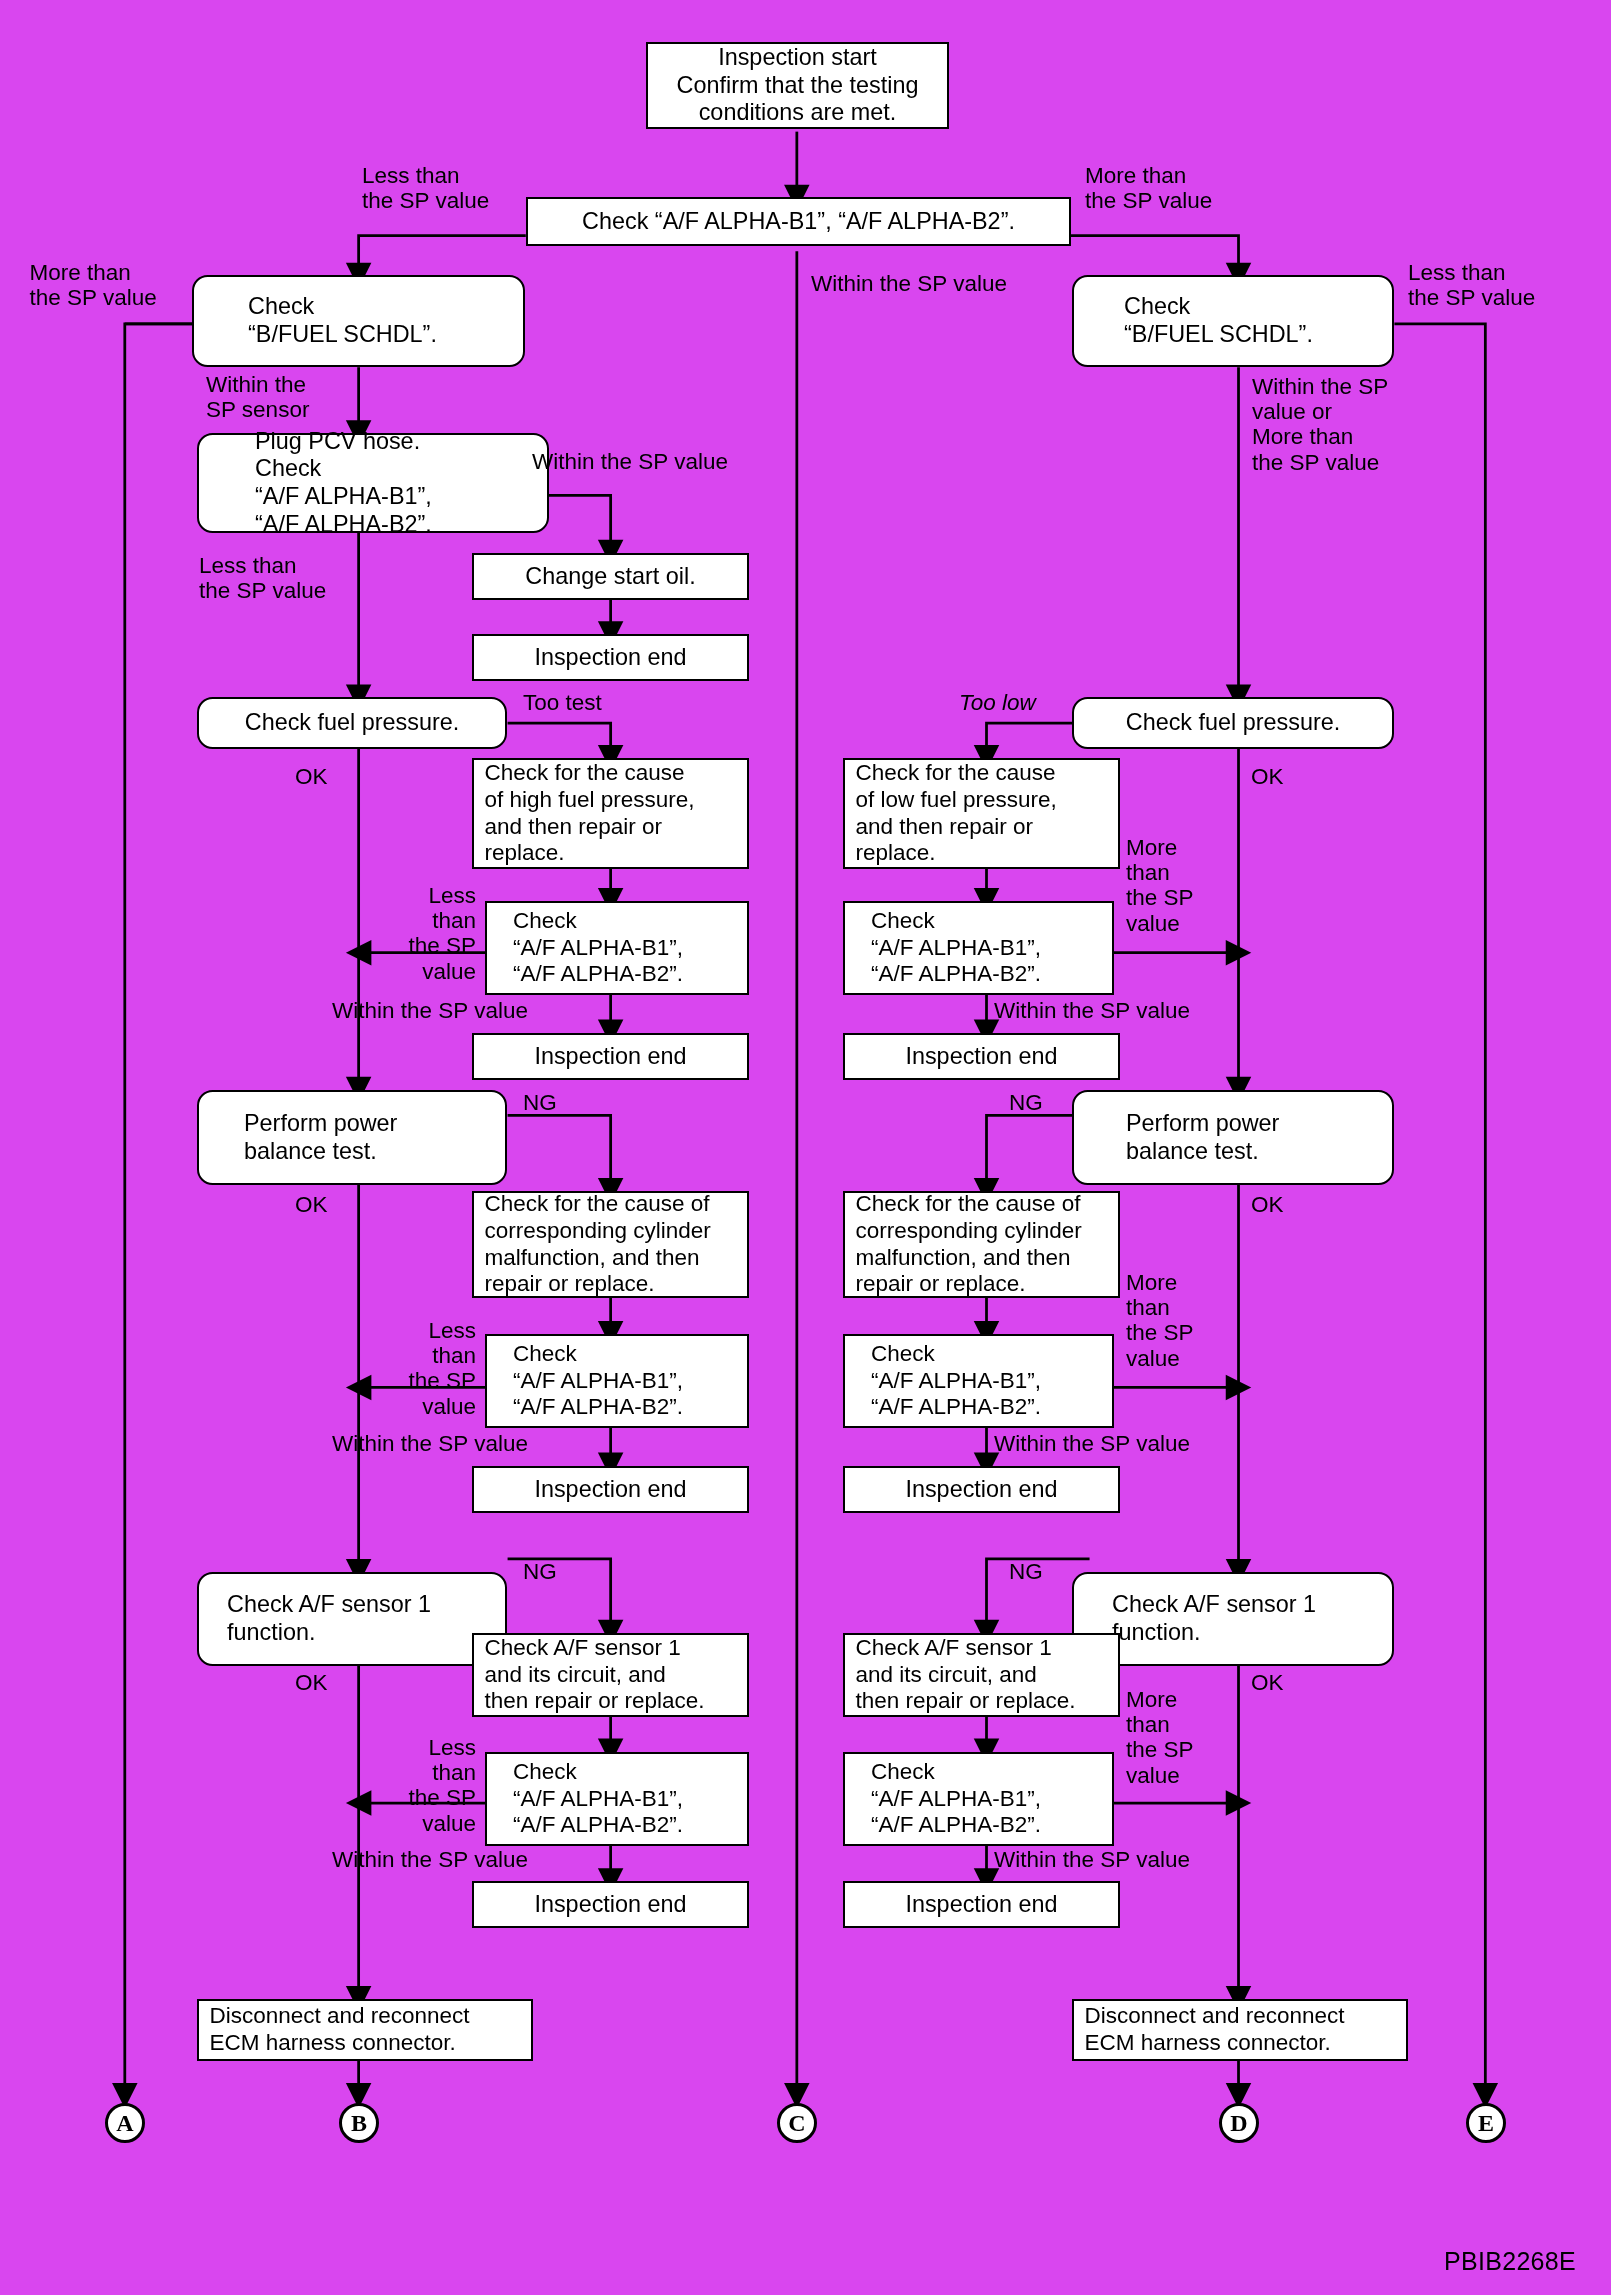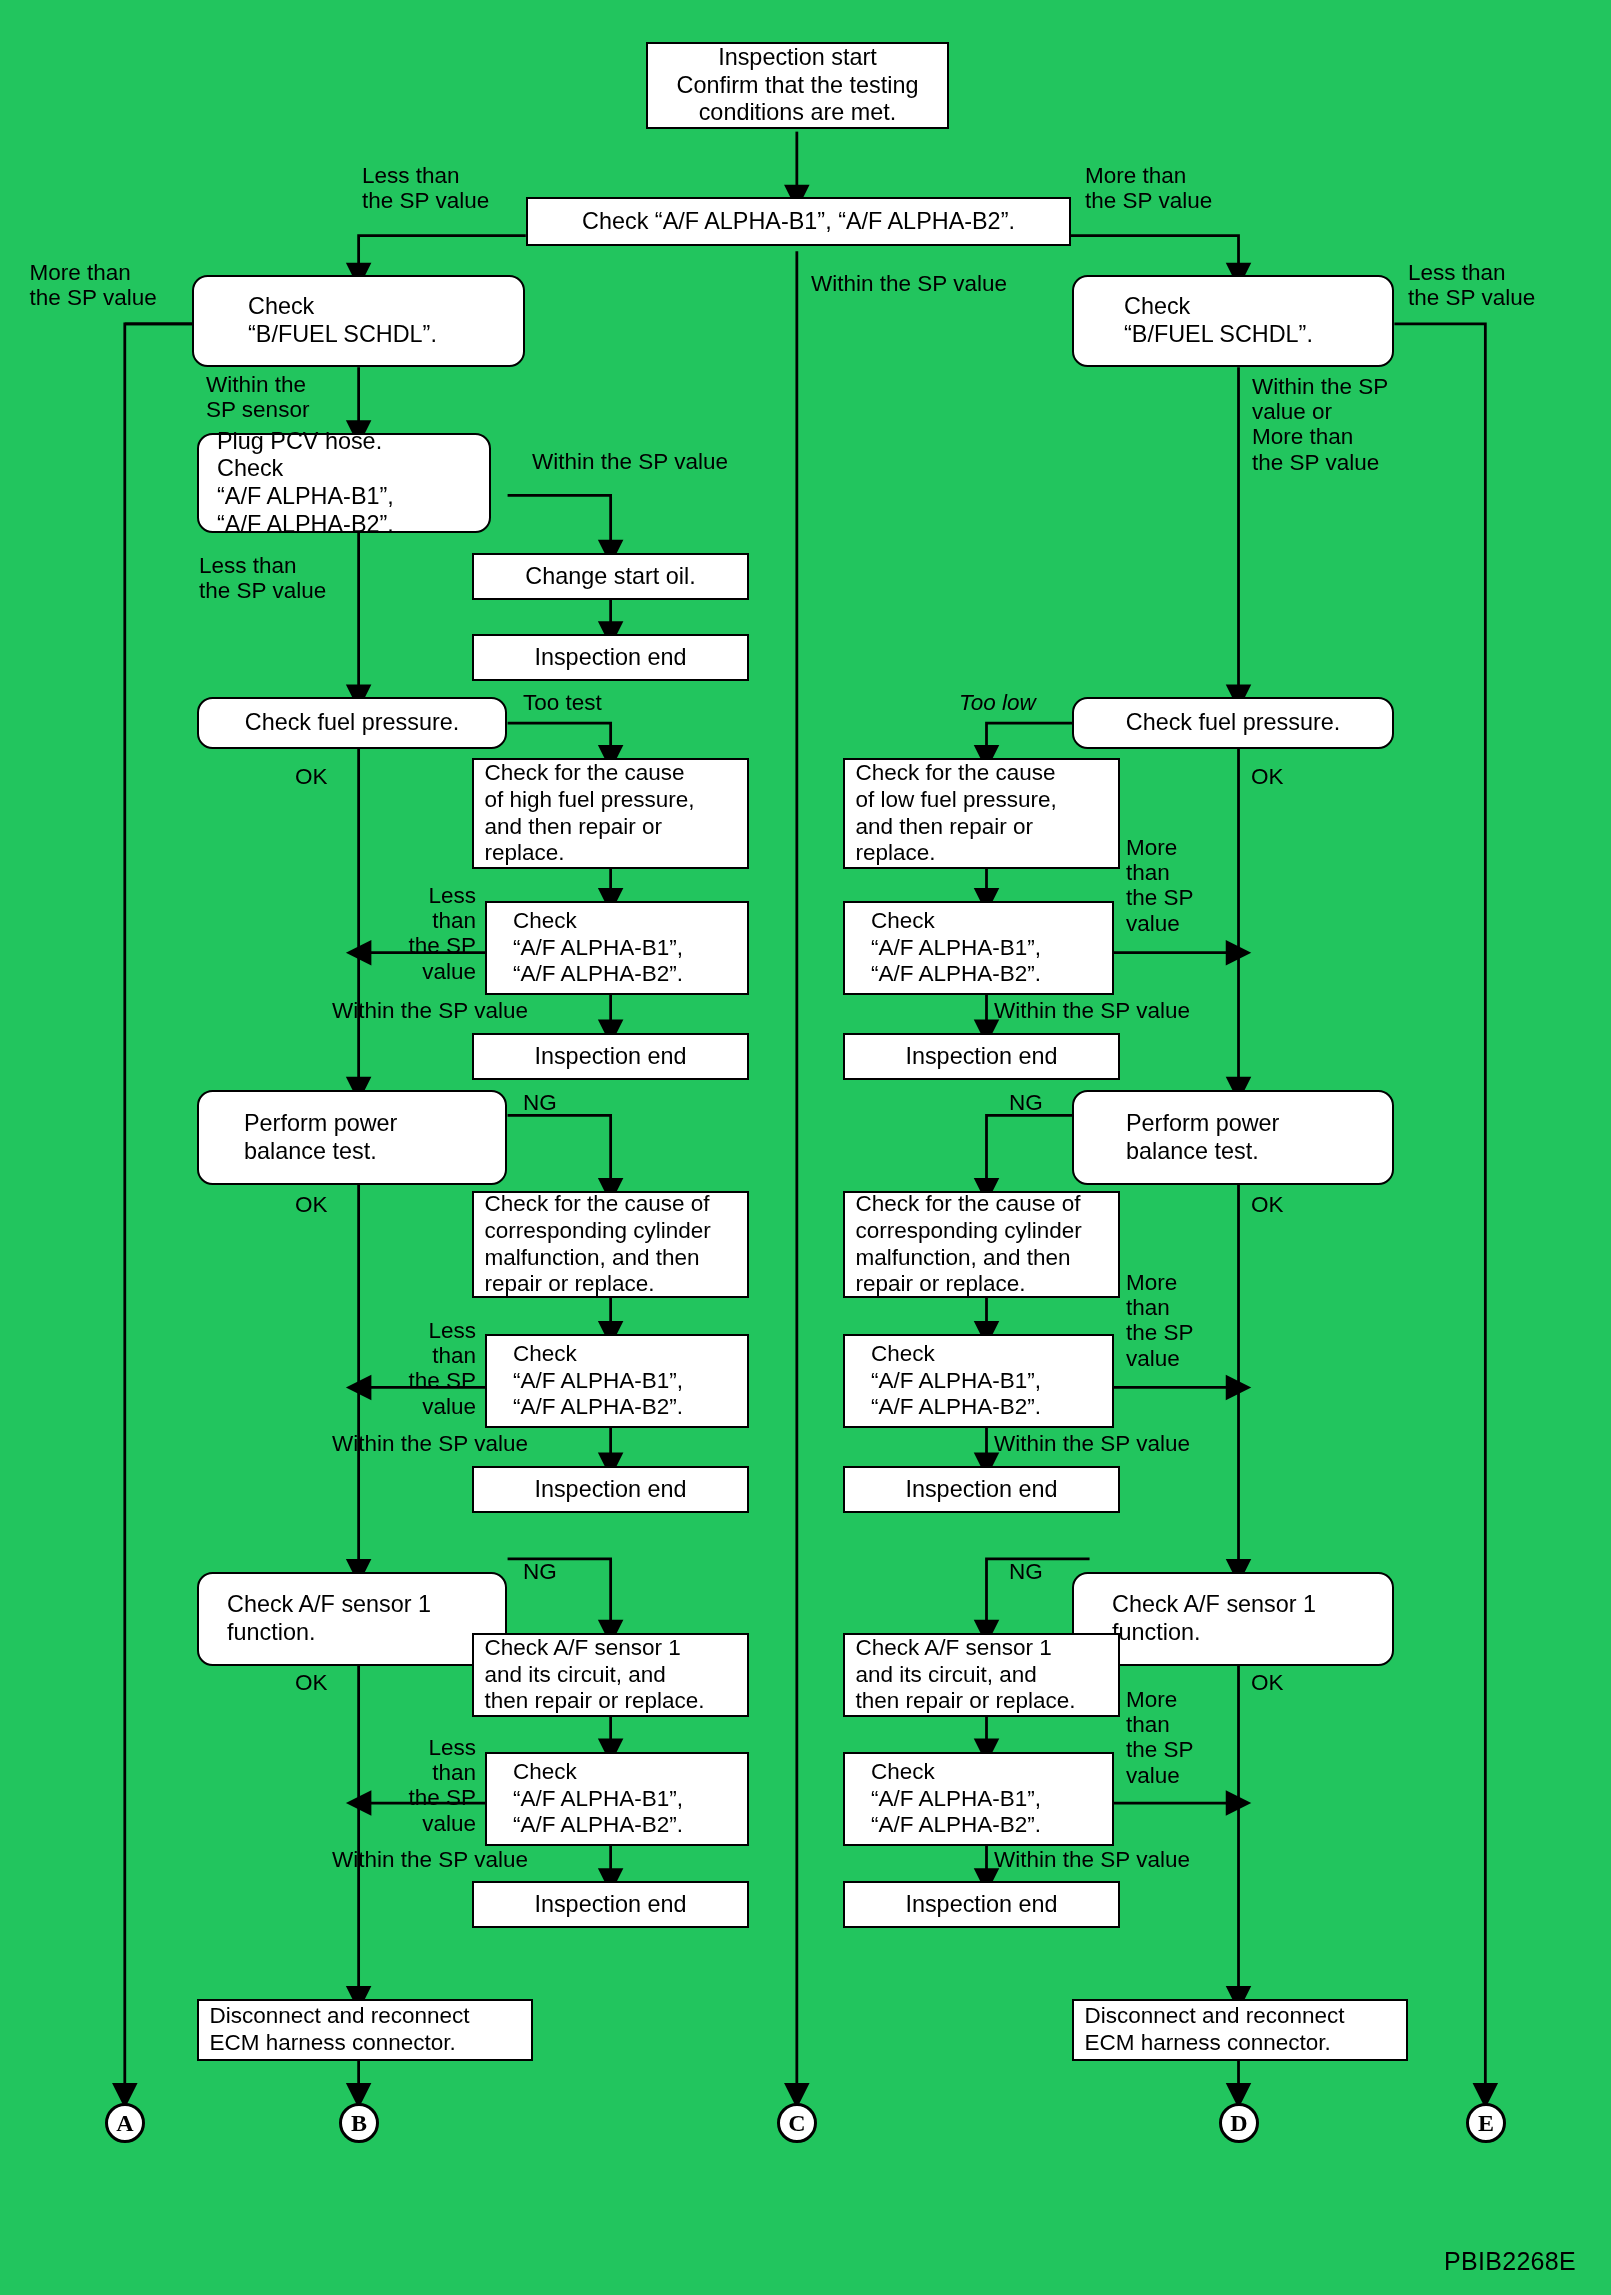--- a/index.html
+++ b/index.html
@@ -6,21 +6,21 @@
   body{
     font-family:"Liberation Sans","DejaVu Sans",sans-serif;
     color:#000;
     -webkit-font-smoothing:none;
   }
   #page{
     position:relative;
     width:1611px;
     height:2295px;
     overflow:hidden;
-    background:#22c55e;
+    background:#d946ef;
   }
   #svgLayer{
     position:absolute;
     left:0;top:0;
     width:1611px;height:2295px;
   }
   
   .node{
     position:absolute;
     box-sizing:border-box;
@@ -174,21 +174,21 @@
 
   <div class="node center f28" style="left:646px;top:42px;width:303px;height:87px;"><span>Inspection start
 Confirm that the testing
 conditions are met.</span></div>
 
   <div class="node center f28" style="left:526px;top:197px;width:545px;height:49px;"><span>Check “A/F ALPHA-B1”, “A/F ALPHA-B2”.</span></div>
 
   <div class="node rounded left f28" style="left:192px;top:275px;width:333px;height:92px;padding-left:54px;"><span>Check
 “B/FUEL SCHDL”.</span></div>
 
-  <div class="node rounded left f28" style="left:197px;top:433px;width:294px;height:100px;padding-left:18px;"><span>Plug PCV hose.
+  <div class="node rounded left f28" style="left:197px;top:433px;width:352px;height:100px;padding-left:56px;"><span>Plug PCV hose.
 Check
 “A/F ALPHA-B1”,
 “A/F ALPHA-B2”.</span></div>
 
   <div class="node center f28" style="left:472px;top:553px;width:277px;height:47px;"><span>Change start oil.</span></div>
 
   <div class="node center f28" style="left:472px;top:634px;width:277px;height:47px;"><span>Inspection end</span></div>
 
   <div class="node rounded center f28" style="left:197px;top:697px;width:310px;height:52px;"><span>Check fuel pressure.</span></div>
 

